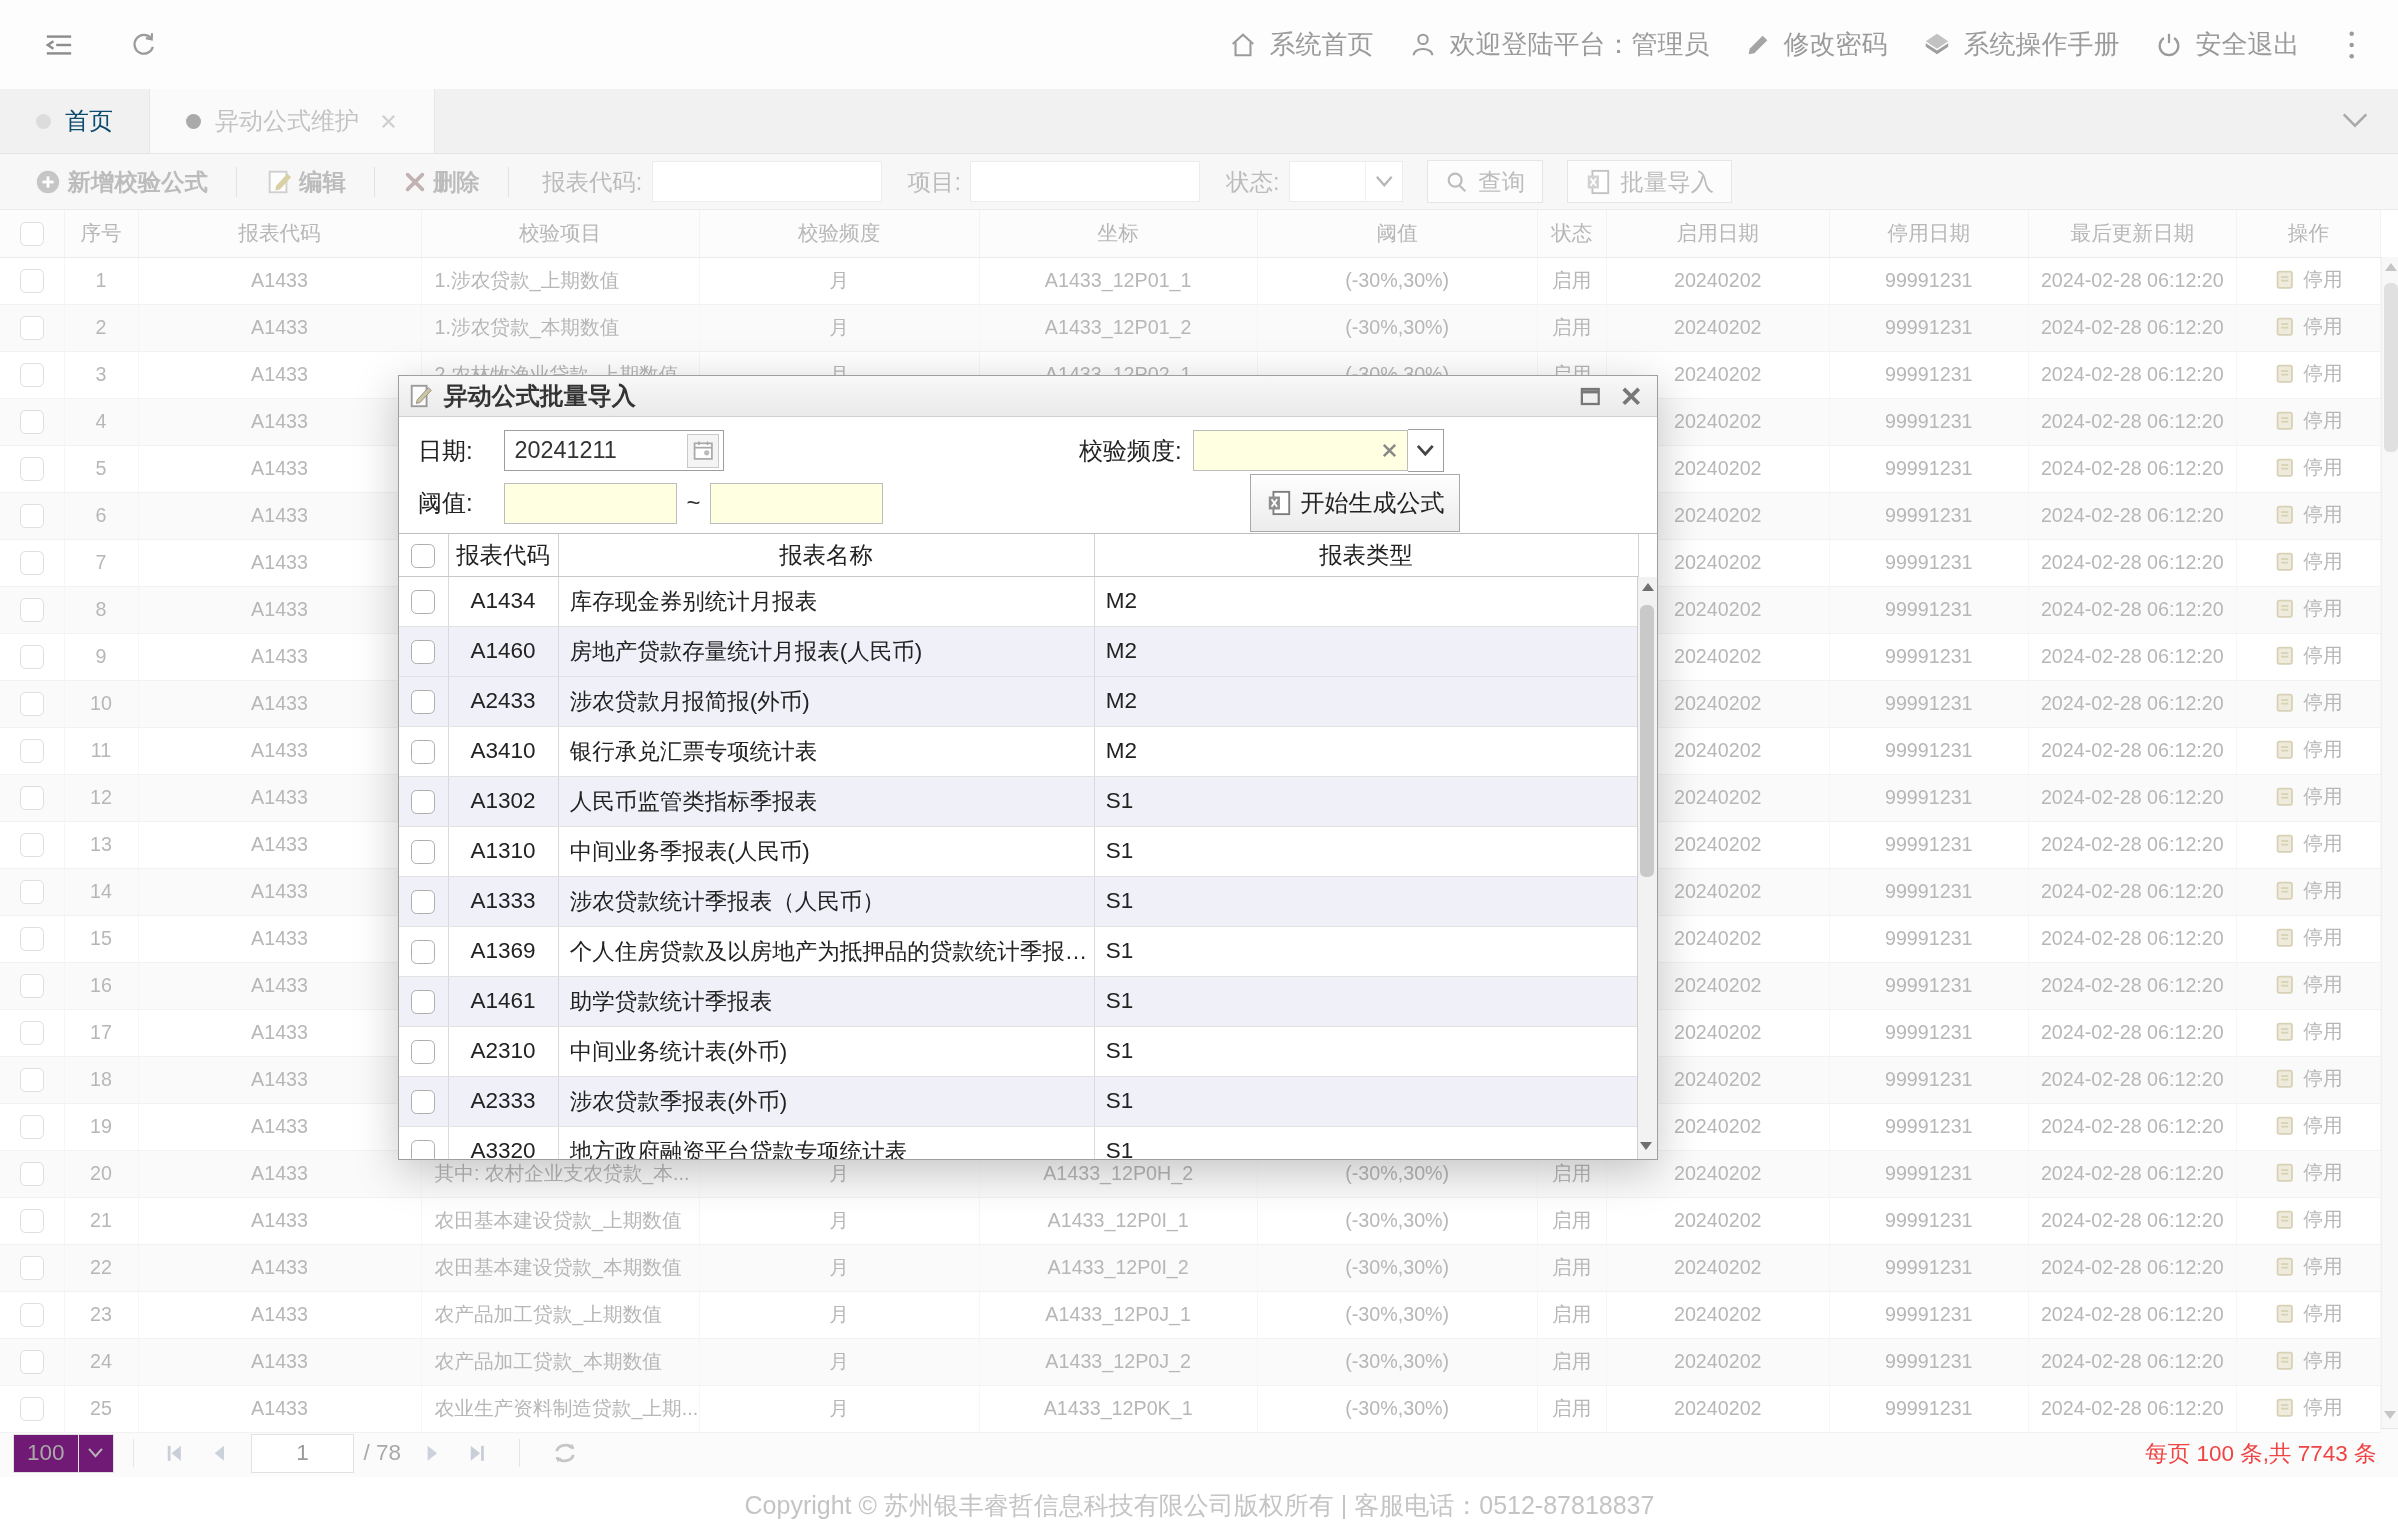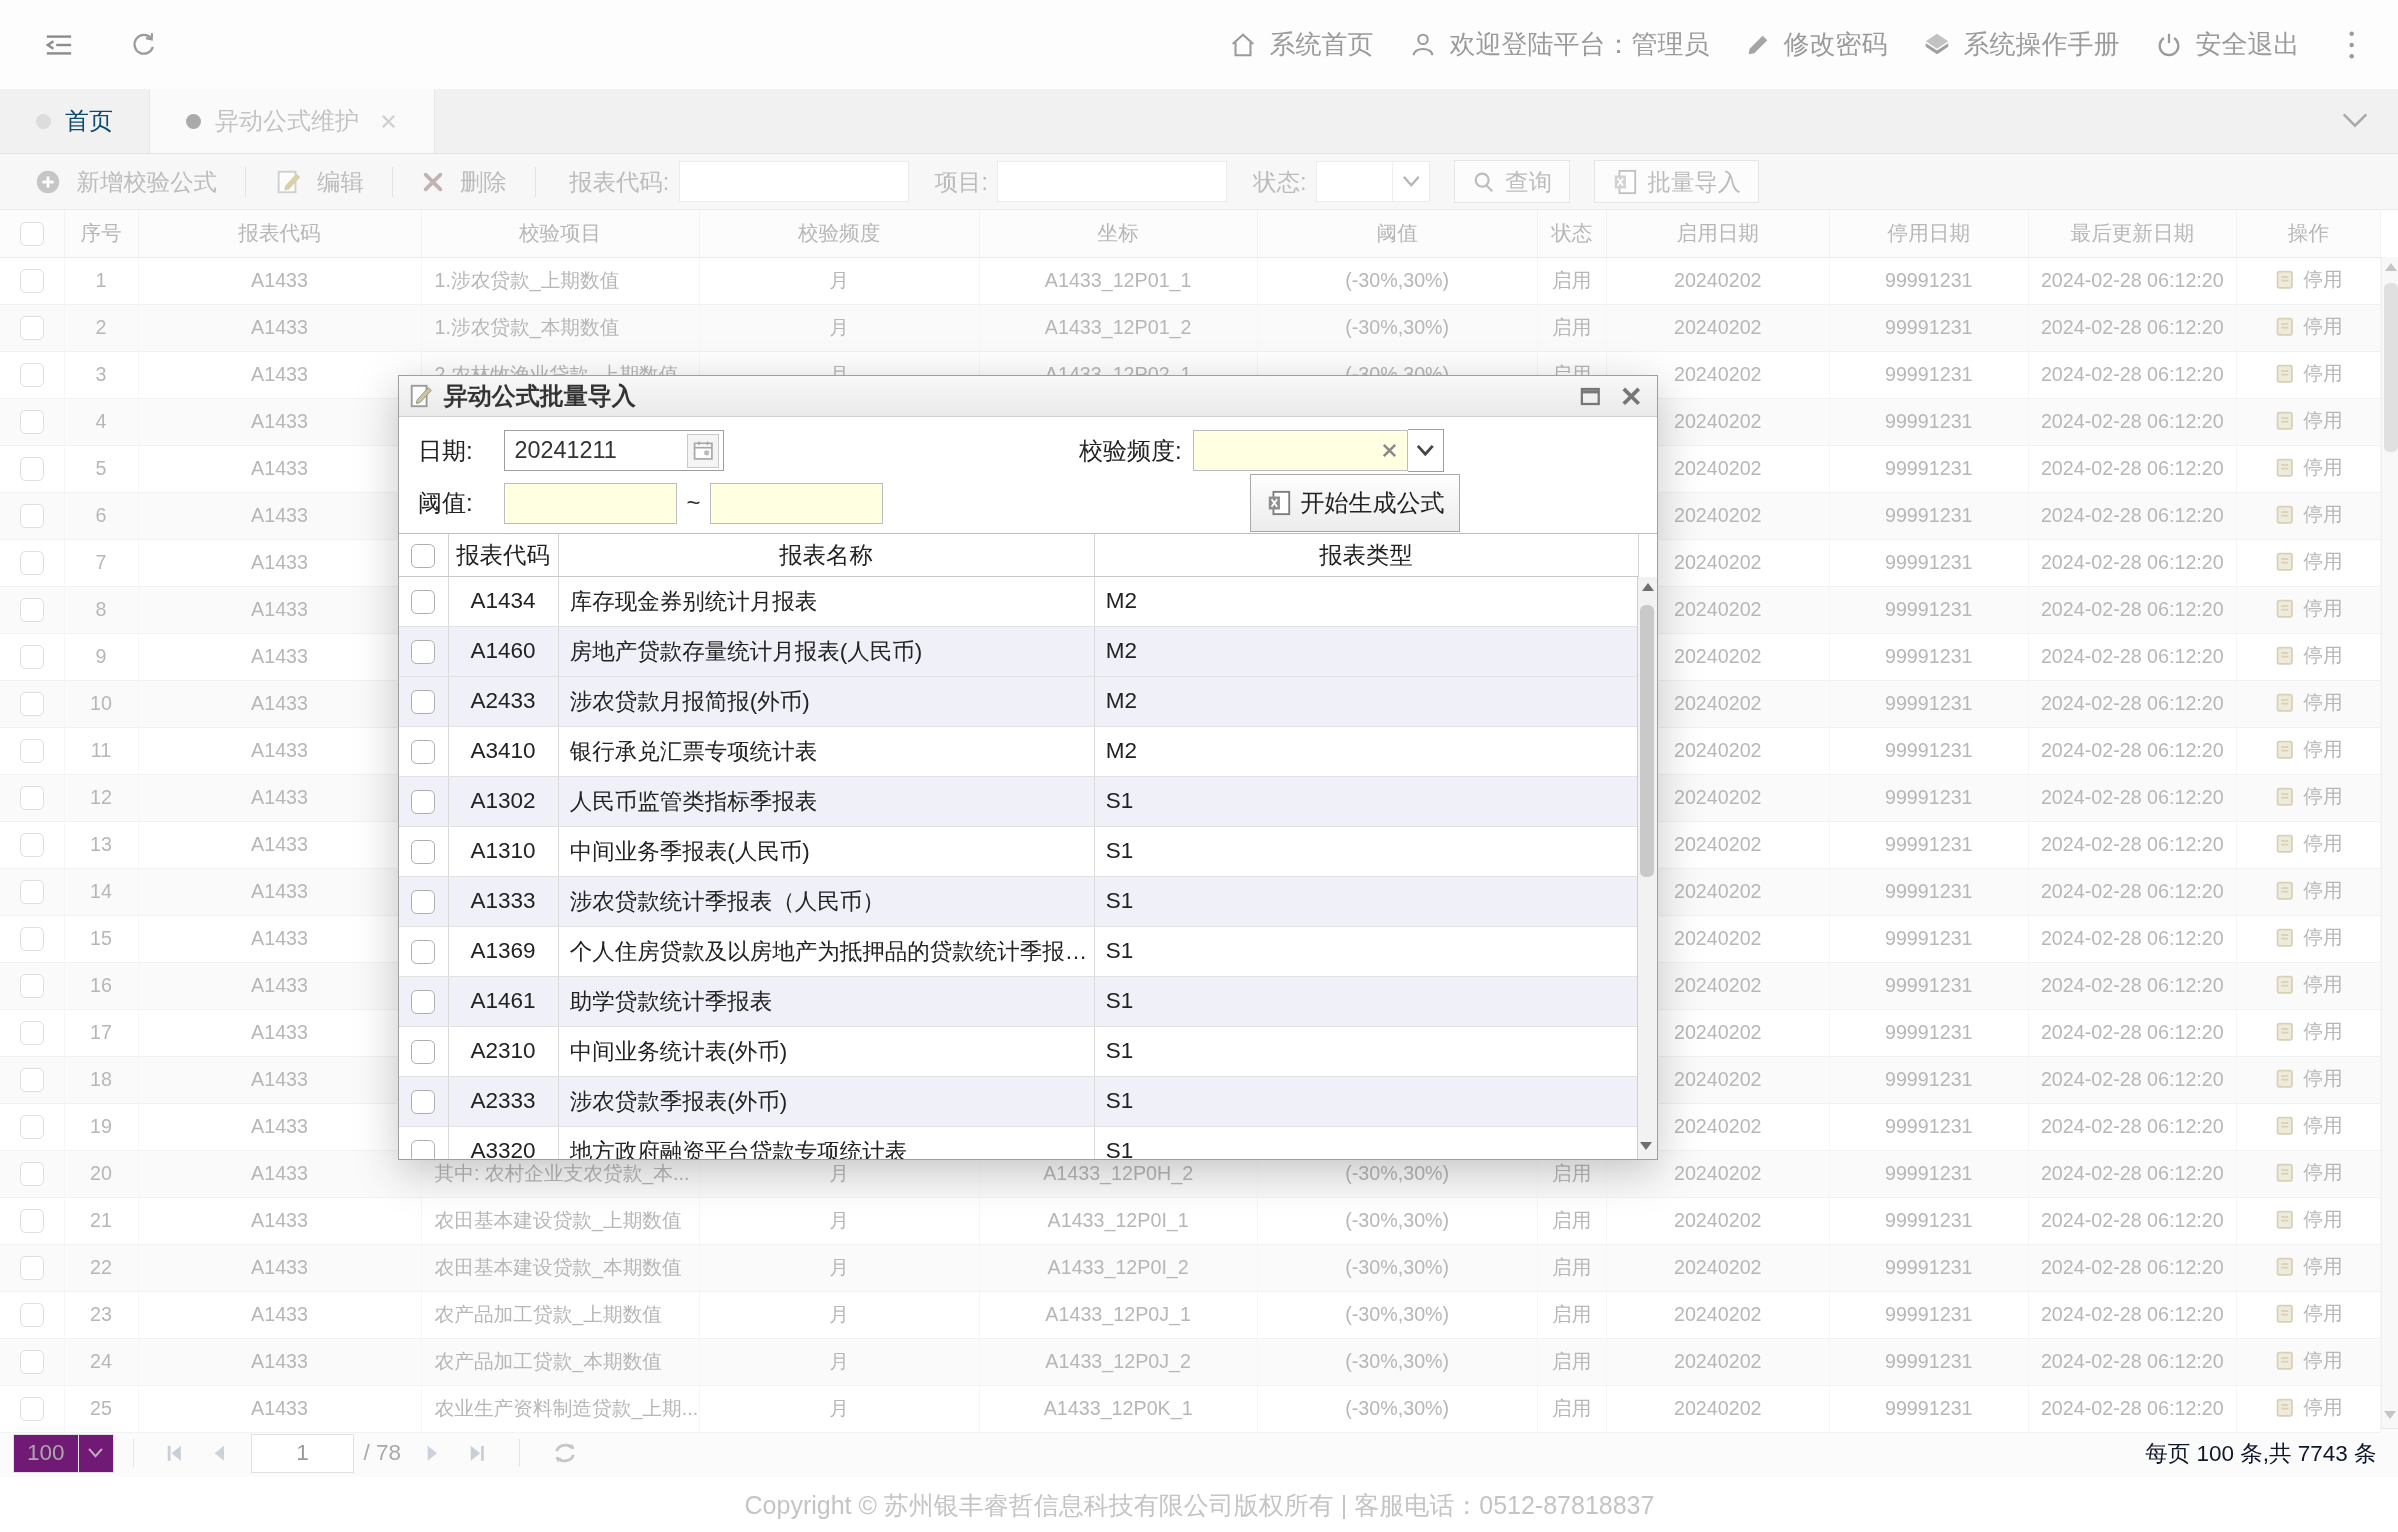--- a/index.html
+++ b/index.html
@@ -18,21 +18,21 @@
   .tabbar{height:65px;background:#f1f1f1;display:flex;align-items:stretch;position:relative;border-bottom:0.9px solid #e5e5e5;}
   .tab{display:flex;align-items:center;gap:14px;padding:0 36px;font-size:24px;color:#0c4a6e;}
   .tab .dot{width:15px;height:15px;border-radius:50%;background:#dcdcdc;}
   .tab.active{background:#fafafa;border-left:0.9px solid #e8e8e8;border-right:0.9px solid #e8e8e8;color:#c3c3c3;}
   .tab.active .dot{background:#aaaaaa;}
   .tab-close{margin-left:5.6px;}
   .tab-chevron{position:absolute;right:28px;top:50%;transform:translateY(-50%);}
 
   
   .toolbar{height:56px;background:#f7f7f7;border-bottom:0.9px solid #ebebeb;display:flex;align-items:center;padding:0 13px;font-size:23.4px;color:#bcbcbc;}
-  .tbtn{display:flex;align-items:center;gap:15px;padding:0 20.6px;height:100%;}
+  .tbtn{display:flex;align-items:center;gap:6px;padding:0 20.6px;height:100%;font-weight:bold;}
   .tsep{width:0.9px;height:30px;background:#e3e3e3;margin:0 7.5px;}
   .tlabel{margin:0 9.4px 0 26px;white-space:nowrap;}
   .tinput{width:230px;height:41px;background:#fff;border:0.9px solid #ececec;font-size:22.5px;padding:0 9.4px;color:#999;outline:none;}
   .tselect{width:114px;height:41px;background:#fff;border:0.9px solid #ececec;display:flex;align-items:center;}
   .tselect .sv{margin-left:auto;padding:0 7.5px;border-left:0.9px solid #f0f0f0;height:100%;display:flex;align-items:center;}
   .obtn{height:43px;border:0.9px solid #e6e6e6;background:#fcfcfc;display:flex;align-items:center;gap:9.4px;padding:0 17px;margin-left:24px;font-size:23.4px;color:#bcbcbc;}
 
   
   .table-wrap{position:relative;height:1218px;background:#fff;}
   table.main{border-collapse:collapse;table-layout:fixed;width:2381px;font-size:19.7px;color:#b7b7b7;}
@@ -53,21 +53,21 @@
 
   
   .pagebar{height:49px;background:#fbfbfb;border-top:0.9px solid #e8e8e8;display:flex;align-items:center;padding:0 13px;font-size:22.5px;color:#a9a9a9;}
   .psize{height:39px;border:0.9px solid #e2e2e2;background:#701a75;display:flex;align-items:center;}
   .psize .num{padding:0 13px;}
   .psize .sv{border-left:0.9px solid #e8e8e8;height:100%;display:flex;align-items:center;padding:0 7.5px;}
   .psep{width:0.9px;height:28px;background:#e5e5e5;margin:0 19px;}
   .parrow{margin:0 12px;display:flex;align-items:center;}
   .pinput{width:103px;height:39px;border:0.9px solid #e2e2e2;background:#fff;text-align:center;color:#9a9a9a;font-size:22.5px;outline:none;margin:0 9.4px;}
   .ptotal{margin-right:9.4px;}
-  .psummary{margin-left:auto;color:#0f172a;padding-right:9.4px;}
+  .psummary{margin-left:auto;color:#ef4444;padding-right:9.4px;}
 
   .copyright{height:56px;display:flex;align-items:center;justify-content:center;font-size:25px;color:#c4c4c4;background:#fff;}
 
   
   .modal{position:absolute;left:398px;top:375px;width:1260px;height:785px;background:#fff;border:0.9px solid #9f9f9f;box-shadow:0 11.2px 42px rgba(0,0,0,.22);z-index:10;display:flex;flex-direction:column;}
   .modal-title{height:41px;flex:0 0 41px;background:linear-gradient(#f8f8f8,#eaeaea);border-bottom:0.9px solid #cfcfcf;display:flex;align-items:center;gap:9.4px;padding:0 9.4px;font-size:24px;font-weight:bold;color:#333;}
   .mt-actions{margin-left:auto;display:flex;align-items:center;gap:19px;padding-right:5.6px;}
   .modal-form{flex:0 0 111px;padding:11.2px 19px 0;font-size:24px;color:#222;}
   .mrow{display:flex;align-items:center;height:45px;margin-bottom:7.5px;position:relative;}
   .mlabel{width:86px;white-space:nowrap;}

